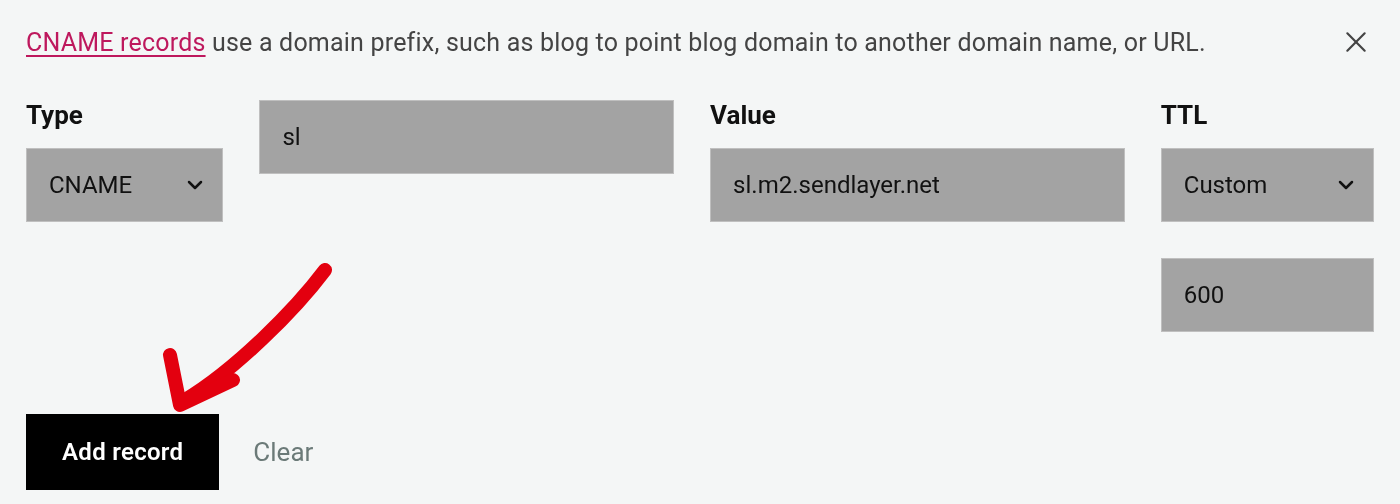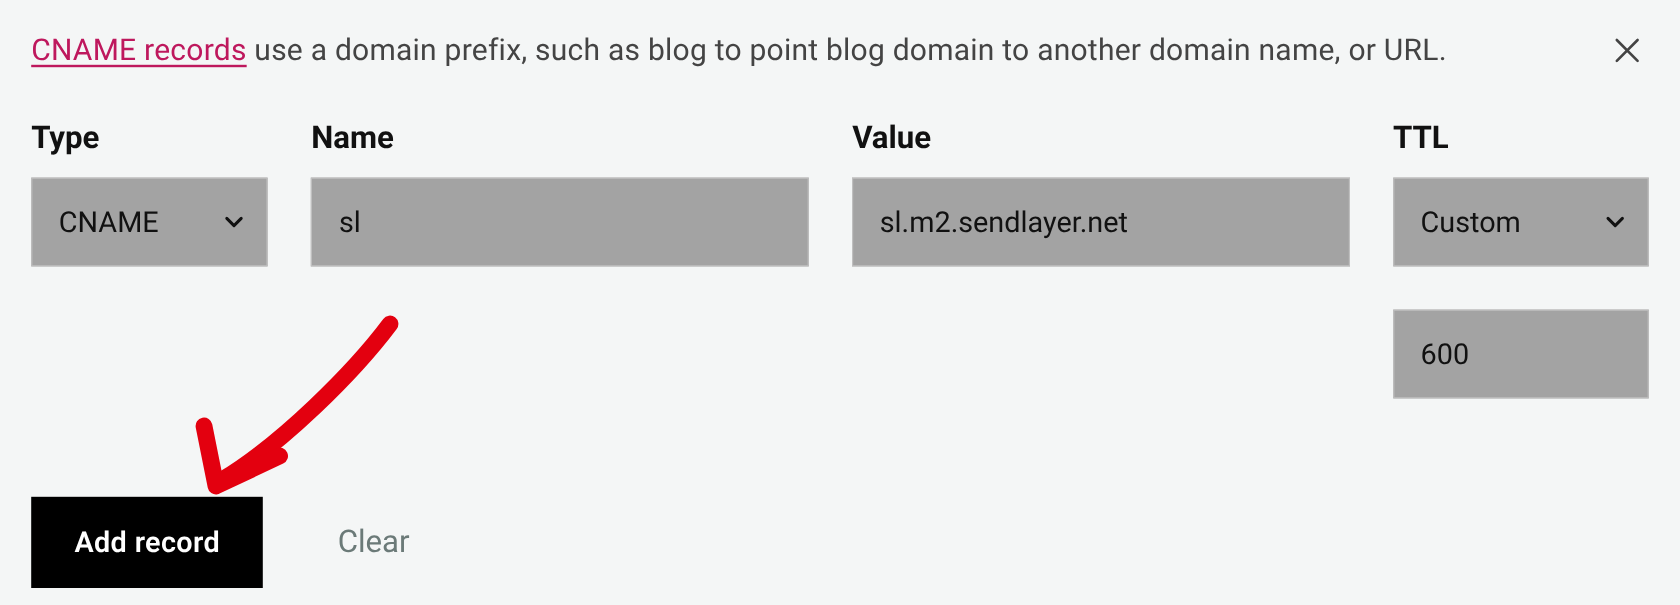--- a/index.html
+++ b/index.html
@@ -89,21 +89,21 @@
   .chev svg { width: 24px; height: 24px; display:block; }
 
   .seconds-block { margin-top: 36px; }
 
   .actions {
     position: absolute;
     left: 26px;
     bottom: 14px;
     display: flex;
     align-items: center;
-    gap: 62px;
+    gap: 34px;
   }
   .btn-primary {
     background: #000;
     color: #fff;
     border: none;
     height: 76px;
     padding: 0 36px;
     font-size: 24px;
     font-weight: 600;
     cursor: pointer;
@@ -156,21 +156,20 @@
         <div class="select" style="display:flex;align-items:center;">CNAME</div>
         <span class="chev">
           <svg viewBox="0 0 24 24" fill="none" stroke="currentColor" stroke-width="2.5" stroke-linecap="round" stroke-linejoin="round">
               <polyline points="6 9 12 15 18 9"></polyline>
             </svg>
         </span>
       </div>
     </div>
 
     <div class="col col-name">
-      <div class="label">Name</div>
       <div class="field">
         <input class="input" value="sl" style="">
       </div>
     </div>
 
     <div class="col col-value">
       <div class="label">Value</div>
       <div class="field">
         <input class="input" value="sl.m2.sendlayer.net" style="">
       </div>

